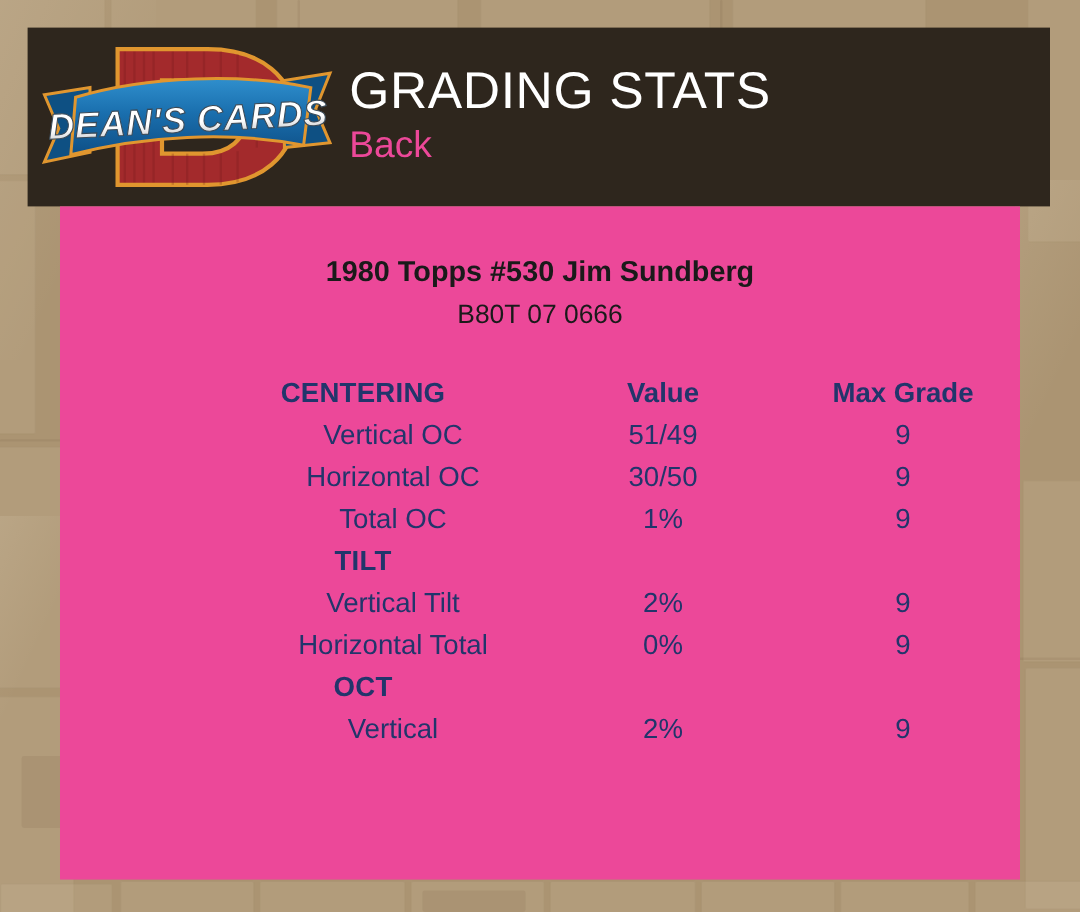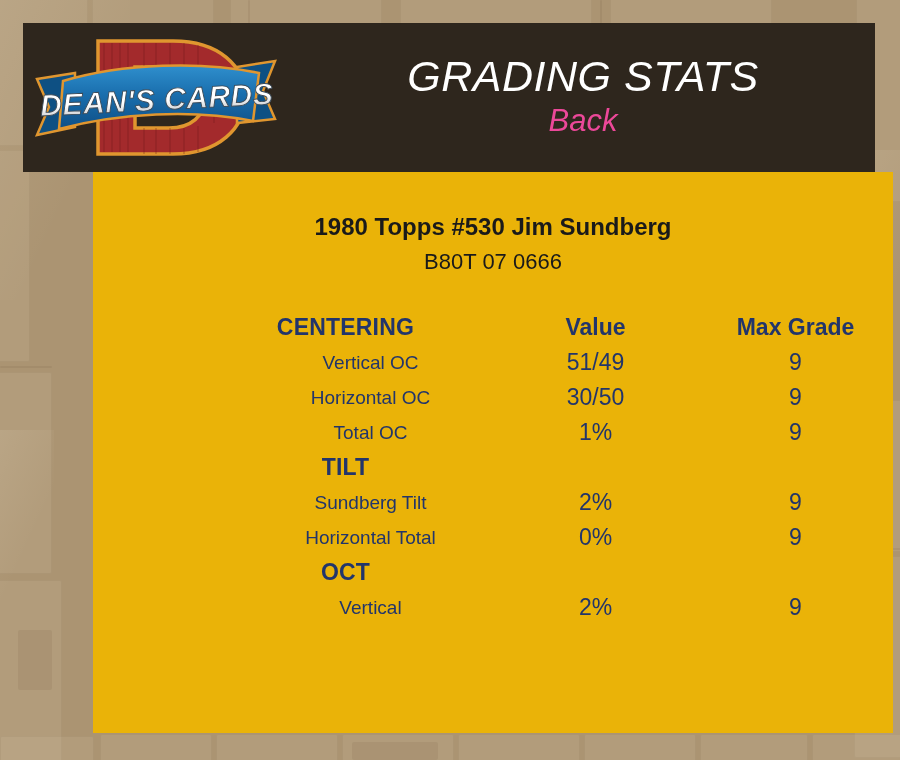--- a/index.html
+++ b/index.html
@@ -55,24 +55,23 @@
   #logo {
     position: relative;
     width: 268px;
     height: 149px;
     flex: 0 0 268px;
   }
   #logo svg { display: block; }
 
   #header-titles {
     flex: 1 1 auto;
-    text-align: center;
+    text-align: left;
     color: #ffffff;
     margin-top: -4px;
-    font-style: italic;
   }
   #header-title {
     font-size: 43px;
     line-height: 50px;
     letter-spacing: 0.5px;
     font-weight: 400;
     color: #ffffff;
   }
   #header-subtitle {
     font-size: 31px;
@@ -81,23 +80,22 @@
     color: #ec4899;
   }
 
   
   #content-panel {
     position: absolute;
     left: 50px;
     top: 172px;
     width: 800px;
     height: 561px;
-    background: #eab308;
+    background: #ec4899;
     box-sizing: border-box;
-    margin-left: 43px;
   }
 
   #card-title {
     text-align: center;
     font-size: 24px;
     font-weight: bold;
     color: #1a1a1a;
     margin-top: 40px;
     line-height: 30px;
   }
@@ -135,21 +133,21 @@
     font-weight: bold !important;
     font-size: 23px;
     letter-spacing: 0.2px;
   }
   .head-value, .head-grade {
     font-weight: bold !important;
     font-size: 23px;
   }
   .row-label {
     padding-left: 155px !important;
-    font-size: 19px;
+    font-size: 23px;
   }
   .row-value, .row-grade {
     font-size: 23px;
   }
 </style>
 </head>
 <body>
 
 <div id="bg-texture">
   <div class="card-blotch" style="left:-10px;  top:-6px;   width:96px;  height:150px;"></div>
@@ -280,21 +278,21 @@
         <td class="row-value col-value">1%</td>
         <td class="row-grade col-grade">9</td>
       </tr>
 
       <tr>
         <td class="section-label">TILT</td>
         <td class="col-value"></td>
         <td class="col-grade"></td>
       </tr>
       <tr>
-        <td class="row-label">Sundberg Tilt</td>
+        <td class="row-label">Vertical Tilt</td>
         <td class="row-value col-value">2%</td>
         <td class="row-grade col-grade">9</td>
       </tr>
       <tr>
         <td class="row-label">Horizontal Total</td>
         <td class="row-value col-value">0%</td>
         <td class="row-grade col-grade">9</td>
       </tr>
 
       <tr>

